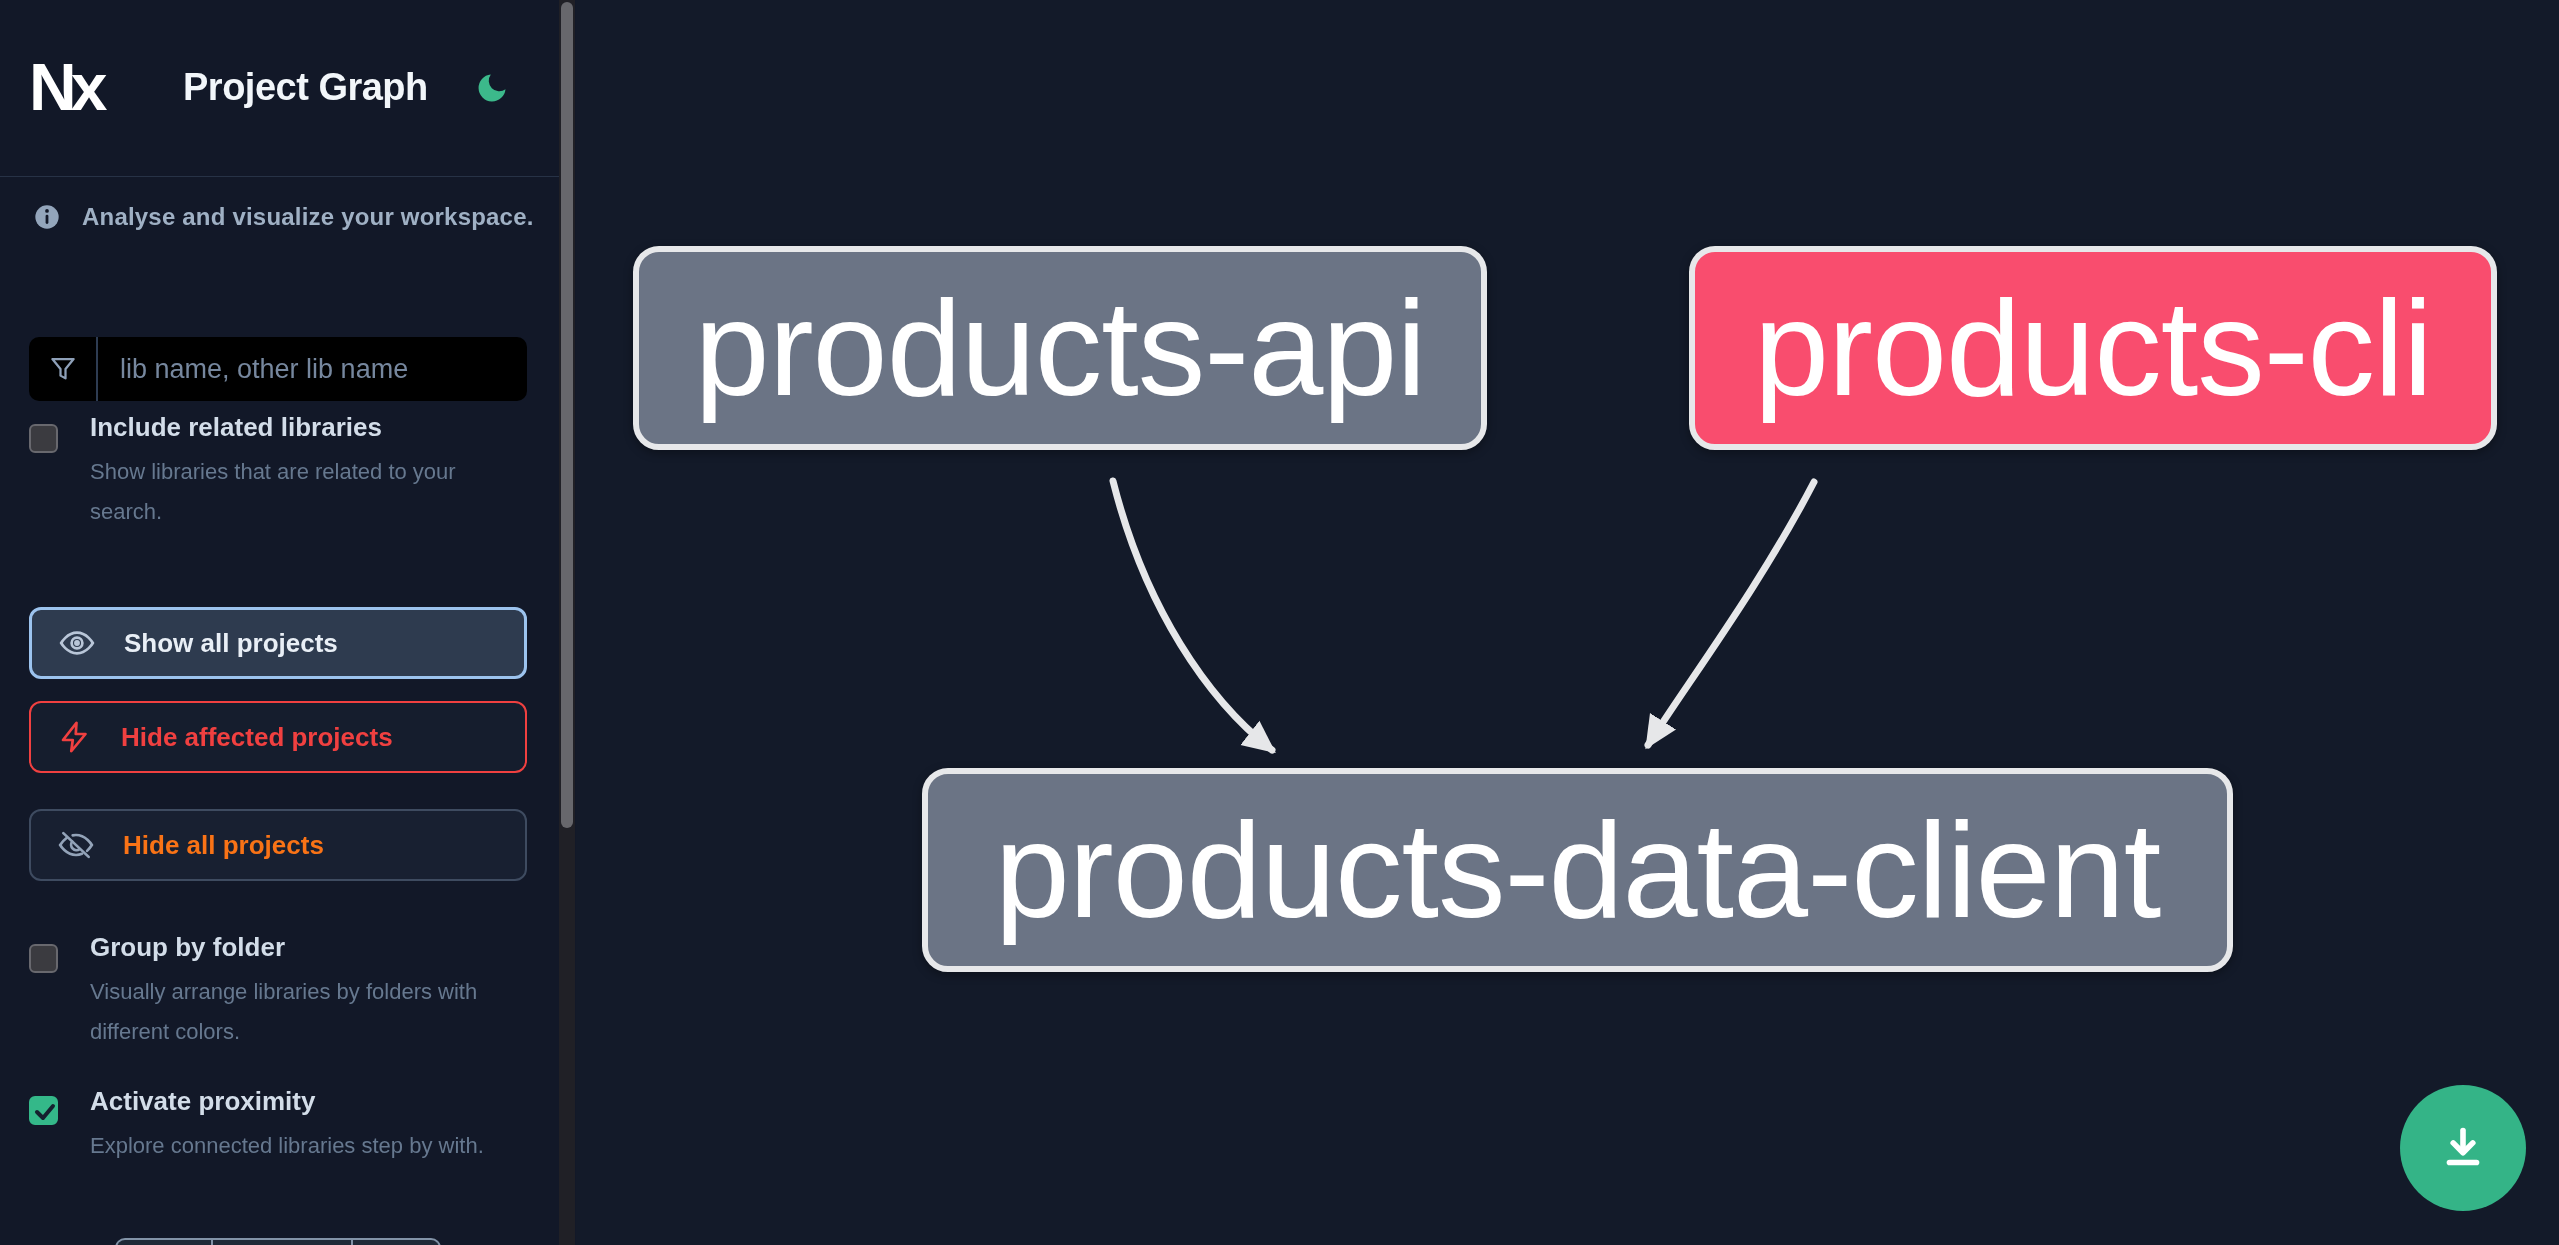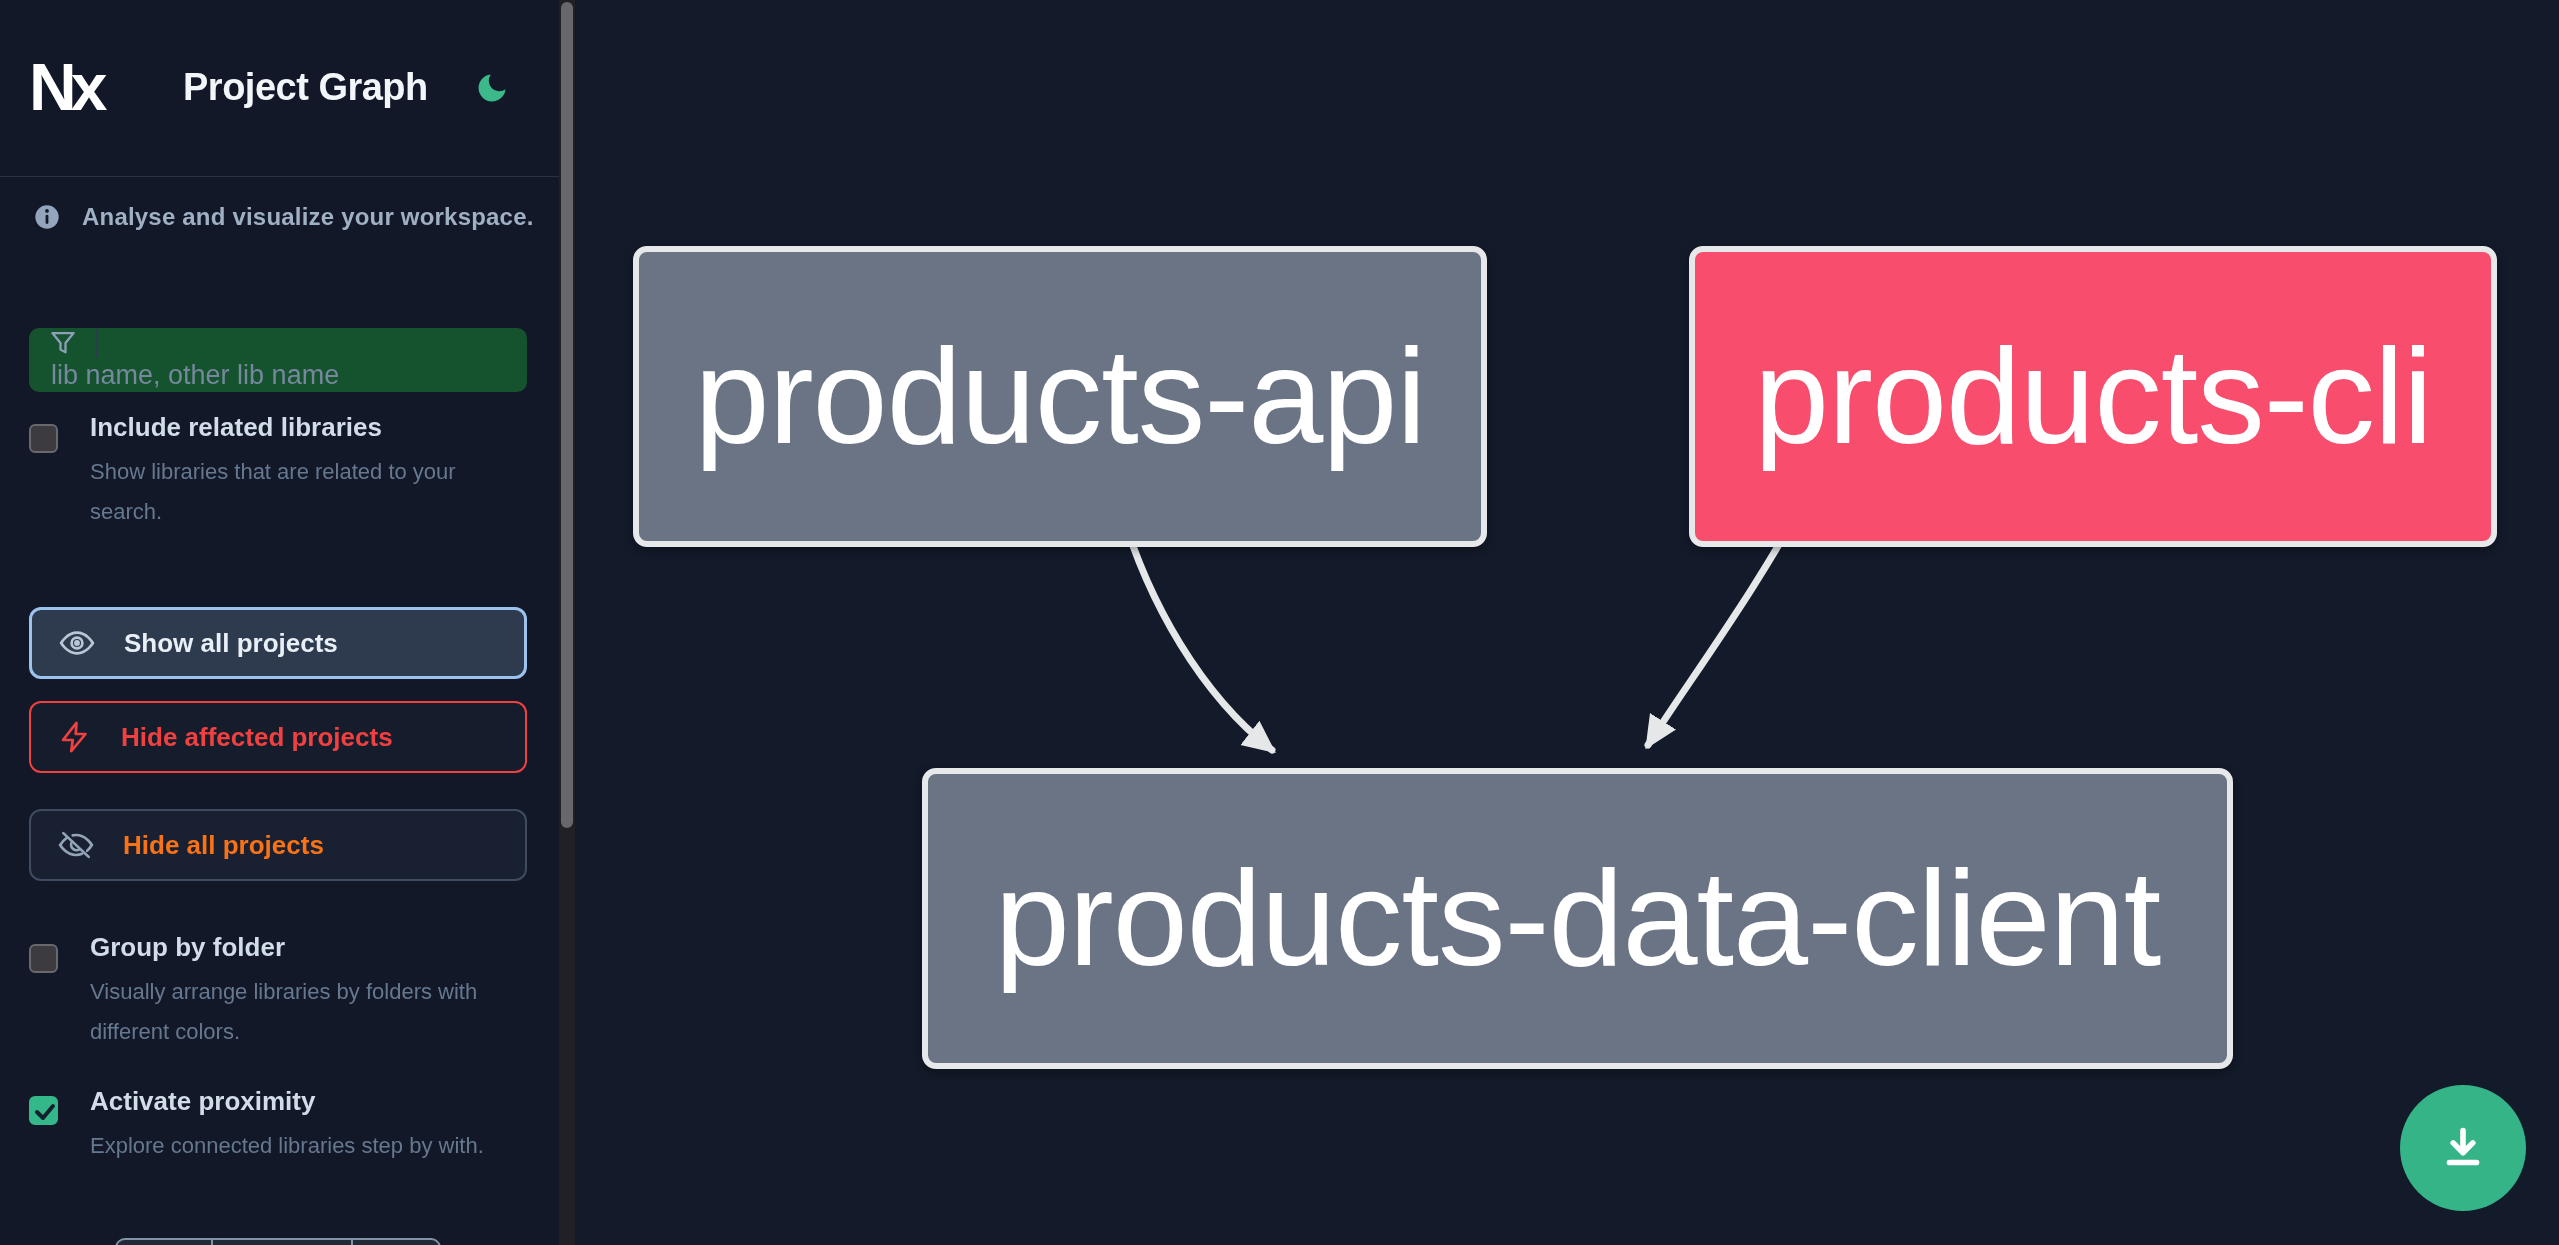--- a/index.html
+++ b/index.html
@@ -13,22 +13,22 @@
   .logo { position:absolute; left:29px; top:52px; height:70px; color:#ffffff;
           font-size:66px; font-weight:900; letter-spacing:-6px; line-height:70px; }
   .app-title { position:absolute; left:183px; top:66px; font-size:38px; font-weight:700;
                color:#f2f6fa; letter-spacing:-0.5px; }
   .moon { position:absolute; left:474px; top:70px; width:36px; height:36px; }
 
   .info-row-icon { position:absolute; left:33px; top:203px; width:28px; height:28px; }
   .tagline { position:absolute; left:82px; top:203px; font-size:24px; font-weight:600;
              color:#9fb0c4; letter-spacing:0.2px; }
 
-  .search { position:absolute; left:29px; top:328px; width:498px; height:64px;
-            background:#14532d; border-radius:10px; display:flex; align-items:stretch; overflow:hidden;flex-direction:column; }
+  .search { position:absolute; left:29px; top:337px; width:498px; height:64px;
+            background:#000000; border-radius:10px; display:flex; align-items:stretch; overflow:hidden; }
   .search-icon-cell { width:69px; display:flex; align-items:center; justify-content:center;
                       border-right:2px solid #2e3c52; }
   .search input { flex:1; background:transparent; border:none; outline:none; padding:0 22px;
                   font-size:27px; color:#c7d2e0; font-family:"Liberation Sans", sans-serif; }
   .search input::placeholder { color:#76879e; opacity:1; }
 
   .check { position:absolute; left:29px; width:29px; height:29px; border-radius:6px;
            background:#3b3b40; border:2px solid #68686e; }
   .check.on { background:#34b889; border-color:#34b889; }
   .check svg { display:none; position:absolute; left:1px; top:2px; }
@@ -52,21 +52,21 @@
   .stepper-partial .seg + .seg { border-left:2px solid #8293a8; }
 
   .sb-track { position:absolute; left:559px; top:0; width:16px; height:1245px; background:#202026; }
   .sb-thumb { position:absolute; left:561px; top:2px; width:12px; height:826px;
               background:#67676c; border-radius:6px; }
 
   
   .canvas { position:absolute; left:576px; top:0; width:1983px; height:1245px; background:#131a29; }
   .edges { position:absolute; left:0; top:0; width:2559px; height:1245px; pointer-events:none; }
 
-  .node { position:absolute; height:301px; border:6px solid #e7e8ea; border-radius:14px;
+  .node { position:absolute; height:204px; border:6px solid #e7e8ea; border-radius:26px;
           display:flex; align-items:center; justify-content:center;
           color:#ffffff; font-size:135px; font-weight:400; letter-spacing:-1px;
           white-space:nowrap; box-shadow:0 3px 10px rgba(0,0,0,0.35); cursor:pointer; }
   .node-gray { background:#6b7485; }
   .node-pink { background:#f94d6e; }
   #node-products-api { left:633px; top:246px; width:854px; }
   #node-products-cli { left:1689px; top:246px; width:808px; }
   #node-products-data-client { left:922px; top:768px; width:1311px; }
 
   .fab { position:absolute; left:2400px; top:1085px; width:126px; height:126px; border-radius:50%;

